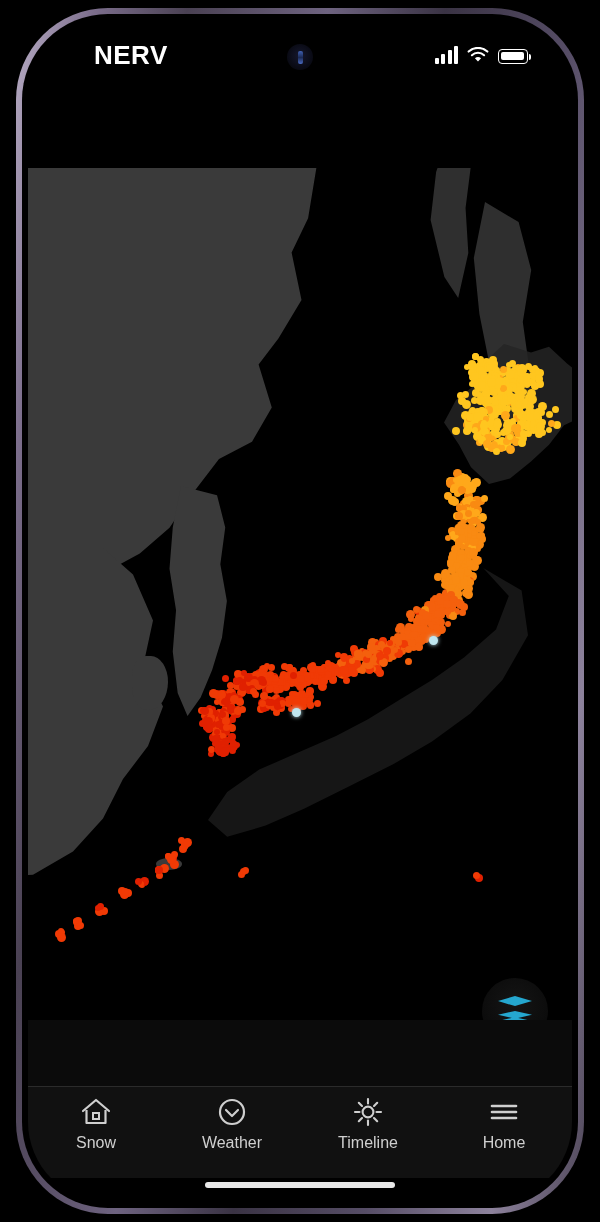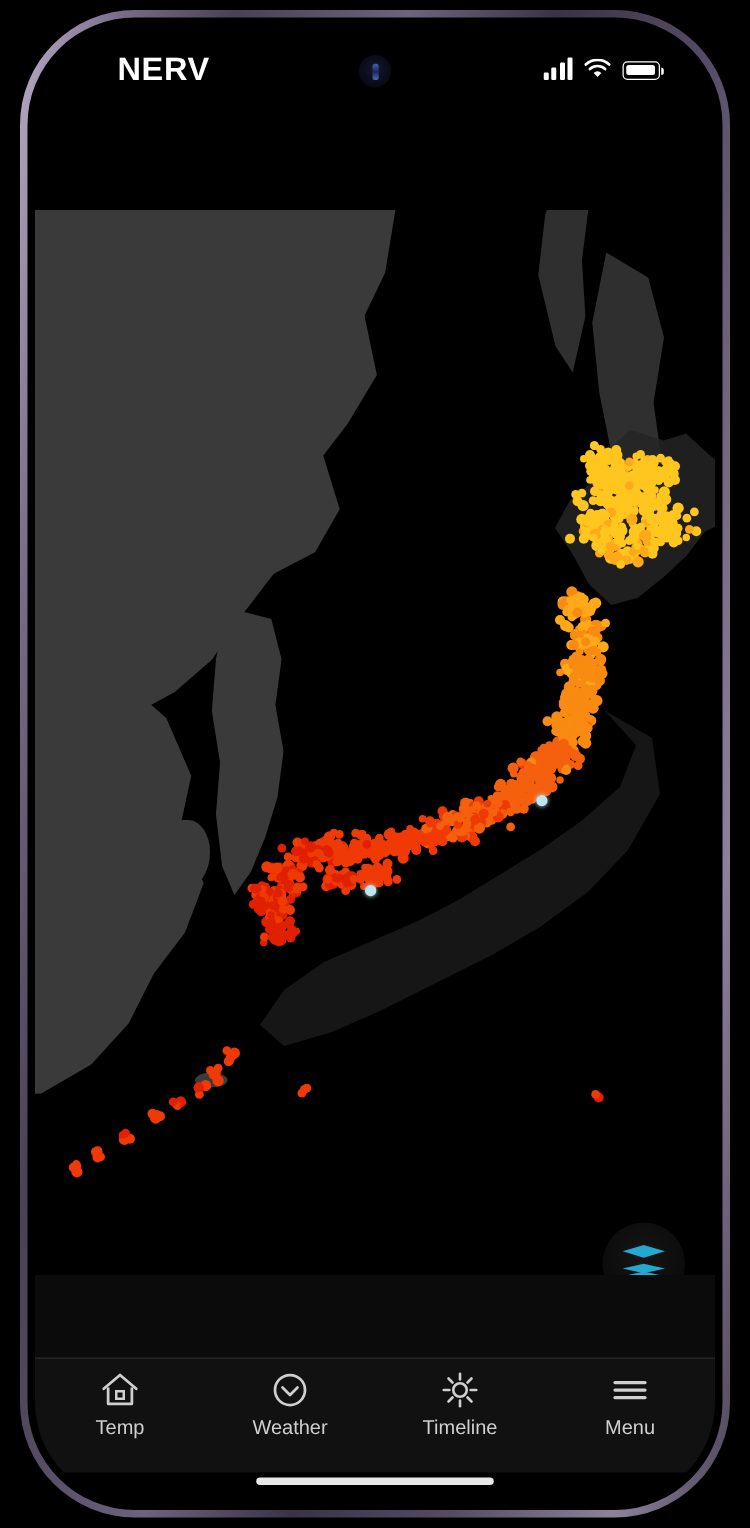--- a/index.html
+++ b/index.html
@@ -1760,21 +1760,21 @@
     <div class="ctrlrow">
     </div>
 
     <div class="tabbar" id="tabbar">
         <div class="tab">
           <div class="ic"><svg width="34" height="32" viewBox="0 0 34 32">
               <path d="M4 15 L17 4 L30 15" stroke="#cfcfcf" stroke-width="2.2" fill="none" stroke-linejoin="round" stroke-linecap="round"></path>
               <path d="M7.5 14 V27 H26.5 V14" stroke="#cfcfcf" stroke-width="2.2" fill="none" stroke-linejoin="round"></path>
               <rect x="14" y="17" width="6" height="6" stroke="#cfcfcf" stroke-width="2" fill="none"></rect>
             </svg></div>
-          <div class="lb">Temp</div>
+          <div class="lb">Snow</div>
         </div>
         <div class="tab">
           <div class="ic"><svg width="34" height="32" viewBox="0 0 34 32">
               <circle cx="17" cy="16" r="12" stroke="#cfcfcf" stroke-width="2.2" fill="none"></circle>
               <path d="M11 14 L17 20 L23 14" stroke="#cfcfcf" stroke-width="2.2" fill="none" stroke-linecap="round" stroke-linejoin="round"></path>
             </svg></div>
           <div class="lb">Weather</div>
         </div>
         <div class="tab">
           <div class="ic"><svg width="34" height="32" viewBox="0 0 34 32">
@@ -1793,19 +1793,19 @@
           <div class="lb">Timeline</div>
         </div>
         <div class="tab">
           <div class="ic"><svg width="34" height="32" viewBox="0 0 34 32">
               <g stroke="#cfcfcf" stroke-width="2.6" stroke-linecap="round">
                 <path d="M5 10 H29"></path>
                 <path d="M5 16 H29"></path>
                 <path d="M5 22 H29"></path>
               </g>
             </svg></div>
-          <div class="lb">Menu</div>
+          <div class="lb">Home</div>
         </div>
       </div>
 
     <div class="homebar"></div>
   </div>
 </div>
 
 </body></html>

